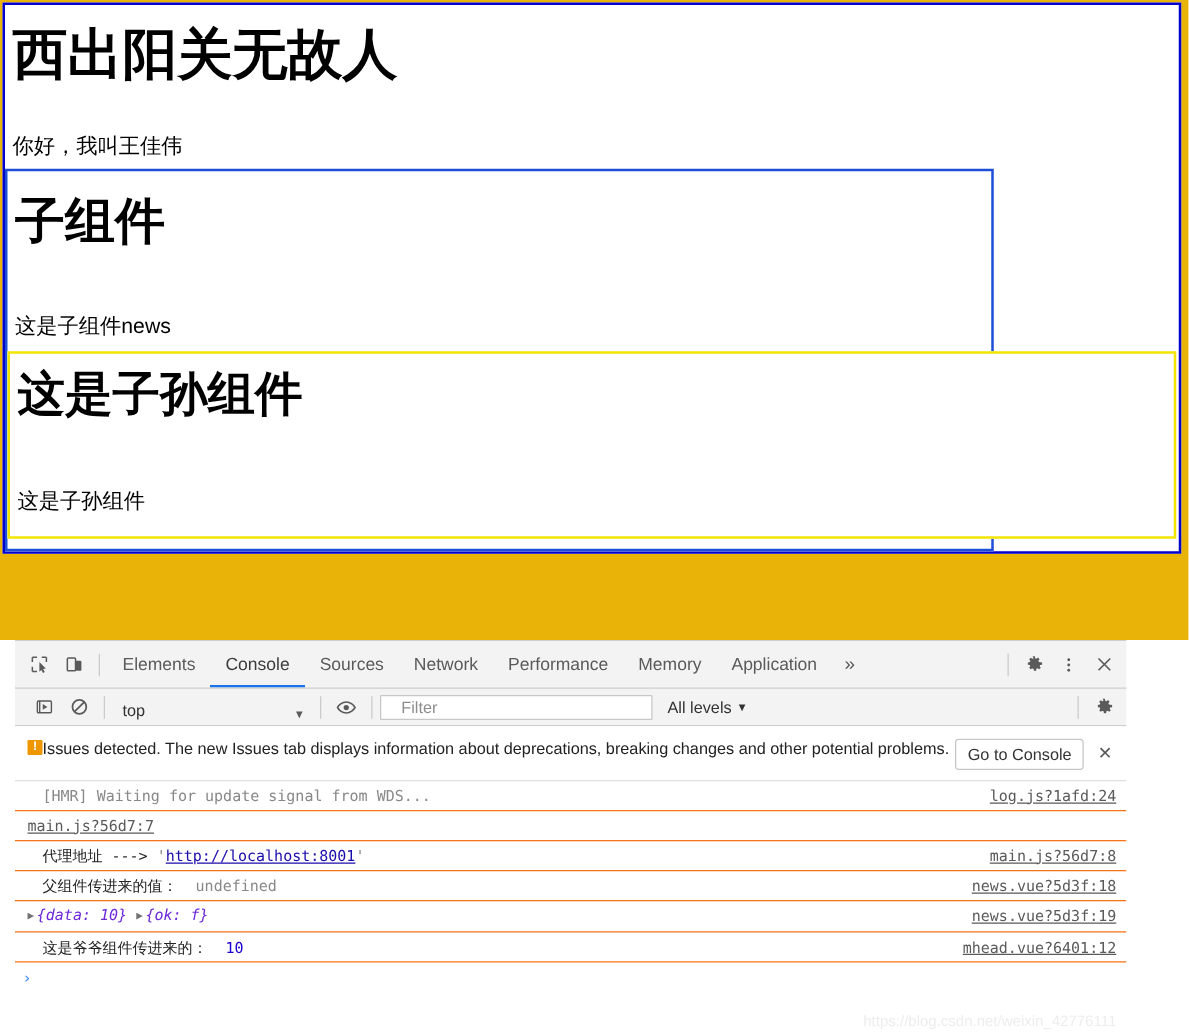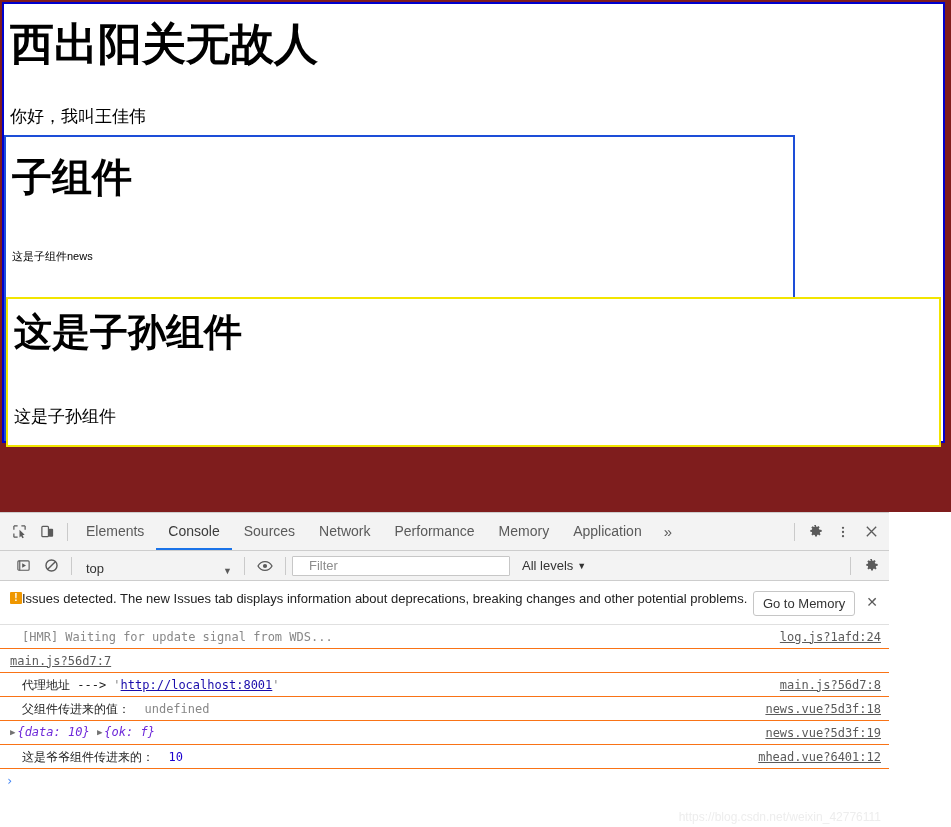--- a/index.html
+++ b/index.html
@@ -15,21 +15,21 @@
     overflow: hidden;
     background: #ffffff;
   }
 
   
   .page-area {
     position: absolute;
     left: 0; top: 0;
     width: 951px;
     height: 512px;
-    background: #7f1d1d;
+    background: #eab308;
     overflow: hidden;
   }
 
   .app-box {
     position: absolute;
     left: 2px;
     top: 2px;
     width: 943px;
     height: 441px;
     border: 2px solid #0000cd;
@@ -77,28 +77,28 @@
     font-size: 40px;
     font-weight: bold;
     line-height: 1.0;
     color: #000000;
   }
 
   .child-sub {
     position: absolute;
     left: 6px;
     top: 112px;
-    font-size: 11px;
+    font-size: 17px;
     color: #000000;
   }
 
   .grand-box {
     position: absolute;
     left: 0px;
-    top: 160px;
+    top: 144px;
     width: 935px;
     height: 150px;
     border: 2px solid #f2e500;
     box-sizing: border-box;
     background: #ffffff;
   }
 
   .grand-title {
     position: absolute;
     left: 6px;
@@ -113,21 +113,21 @@
     position: absolute;
     left: 6px;
     top: 106px;
     font-size: 17px;
     color: #000000;
   }
 
   
   .devtools {
     position: absolute;
-    left: 0;
+    left: 12px;
     top: 512px;
     width: 889px;
     height: 315px;
     background: #ffffff;
     border-top: 1px solid #cdcdcd;
     font-size: 12px;
   }
 
   .dt-tabbar {
     height: 37px;
@@ -486,21 +486,21 @@
             <path d="M8 5.2a2.8 2.8 0 100 5.6 2.8 2.8 0 000-5.6zm0 1.6a1.2 1.2 0 110 2.4 1.2 1.2 0 010-2.4z" fill="#5a5a5a"></path>
             <path d="M7.1 1h1.8l.25 1.6.95.4 1.3-.95 1.27 1.27-.95 1.3.4.95L14.7 5.9v1.8l-1.6.25-.4.95.95 1.3-1.27 1.27-1.3-.95-.95.4L9.9 12.5H8.1l-.25-1.6-.95-.4-1.3.95L4.33 10.2l.95-1.3-.4-.95L3.3 7.7V5.9l1.58-.25.4-.95-.95-1.3L5.6 2.13l1.3.95.95-.4z" fill="#5a5a5a"></path>
           </svg>
         </div>
       </div>
     </div>
 
     <div class="issues-bar">
       <div class="issue-icon">!</div>
       <div class="issue-text">Issues detected. The new Issues tab displays information about deprecations, breaking changes and other potential problems.</div>
-      <button class="issue-btn">Go to Memory</button>
+      <button class="issue-btn">Go to Console</button>
       <div class="issue-close">✕</div>
     </div>
 
     <div class="console-list">
 
       <div class="log-row">
         <div class="log-msg dim">[HMR] Waiting for update signal from WDS...</div>
         <div class="log-src">log.js?1afd:24</div>
       </div>
 

